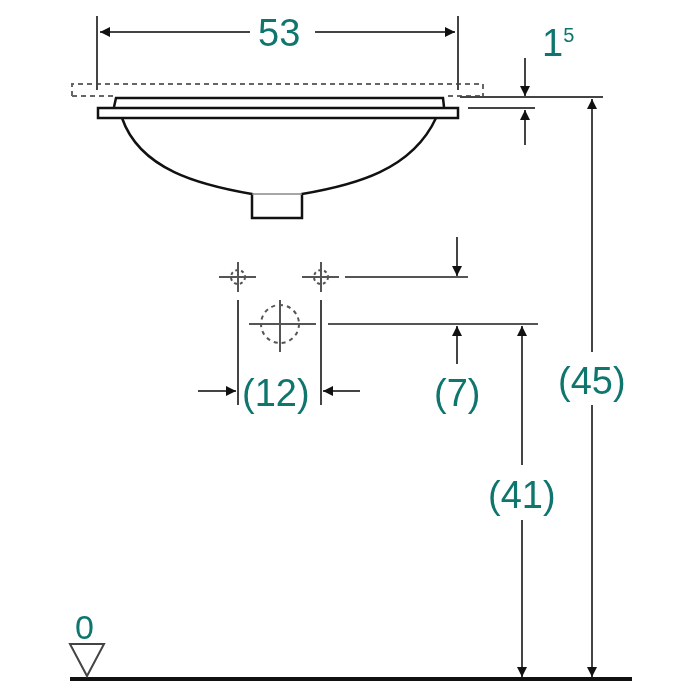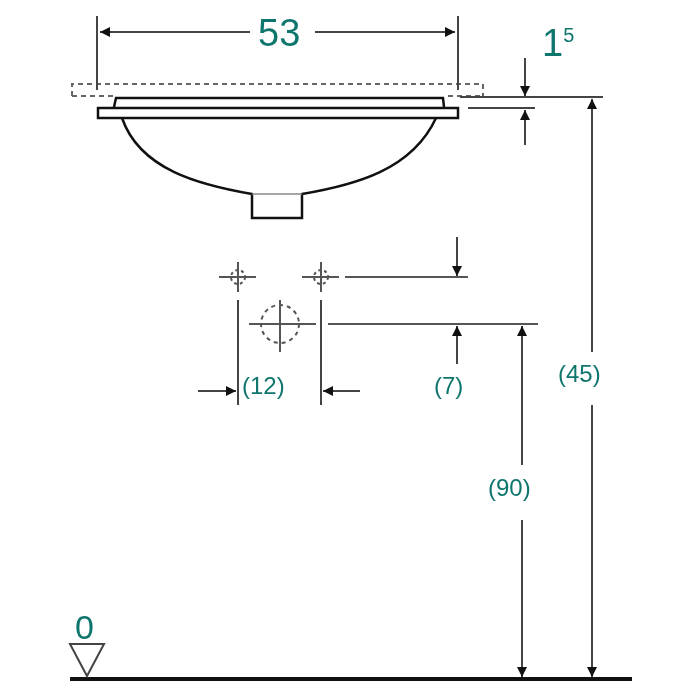--- a/index.html
+++ b/index.html
@@ -7,21 +7,21 @@
     svg { position: absolute; left: 0; top: 0; }
     .lbl {
       position: absolute;
       font-family: "Liberation Sans", sans-serif;
       color: #0f766e;
       line-height: 1;
       white-space: nowrap;
       background: #ffffff;
     }
     .big { font-size: 38px; }
-    .mid { font-size: 24px; }
+    .mid { font-size: 38px; }
     .sup { font-size: 20px; position: relative; top: -14px; }
   </style>
 </head>
 <body>
 
 <svg width="700" height="700" viewBox="0 0 700 700" xmlns="http://www.w3.org/2000/svg">
   <defs>
     <marker id="ah" viewBox="0 0 10 10" refX="10" refY="5" markerWidth="10" markerHeight="10" orient="auto-start-reverse" markerUnits="userSpaceOnUse">
       <path d="M0,0 L10,5 L0,10 z" fill="#111"></path>
     </marker>
@@ -102,17 +102,17 @@
 <div class="lbl big" style="left:258px; top:14px;">53</div>
 
 <div class="lbl big" style="left:506px; top:24px; background:transparent;margin-left:36px;">
   <span>1</span><span class="sup">5</span>
 </div>
 
 <div class="lbl mid" style="left:242px; top:374px; background:transparent;">(12)</div>
 
 <div class="lbl mid" style="left:434px; top:374px;">(7)</div>
 
-<div class="lbl mid" style="left:488px; top:476px;">(90)</div>
+<div class="lbl mid" style="left:488px; top:476px;">(41)</div>
 
 <div class="lbl mid" style="left:558px; top:362px;">(45)</div>
 
 <div class="lbl" style="left:75px; top:610px; font-size:34px; background:transparent;">0</div>
 
 </body></html>

